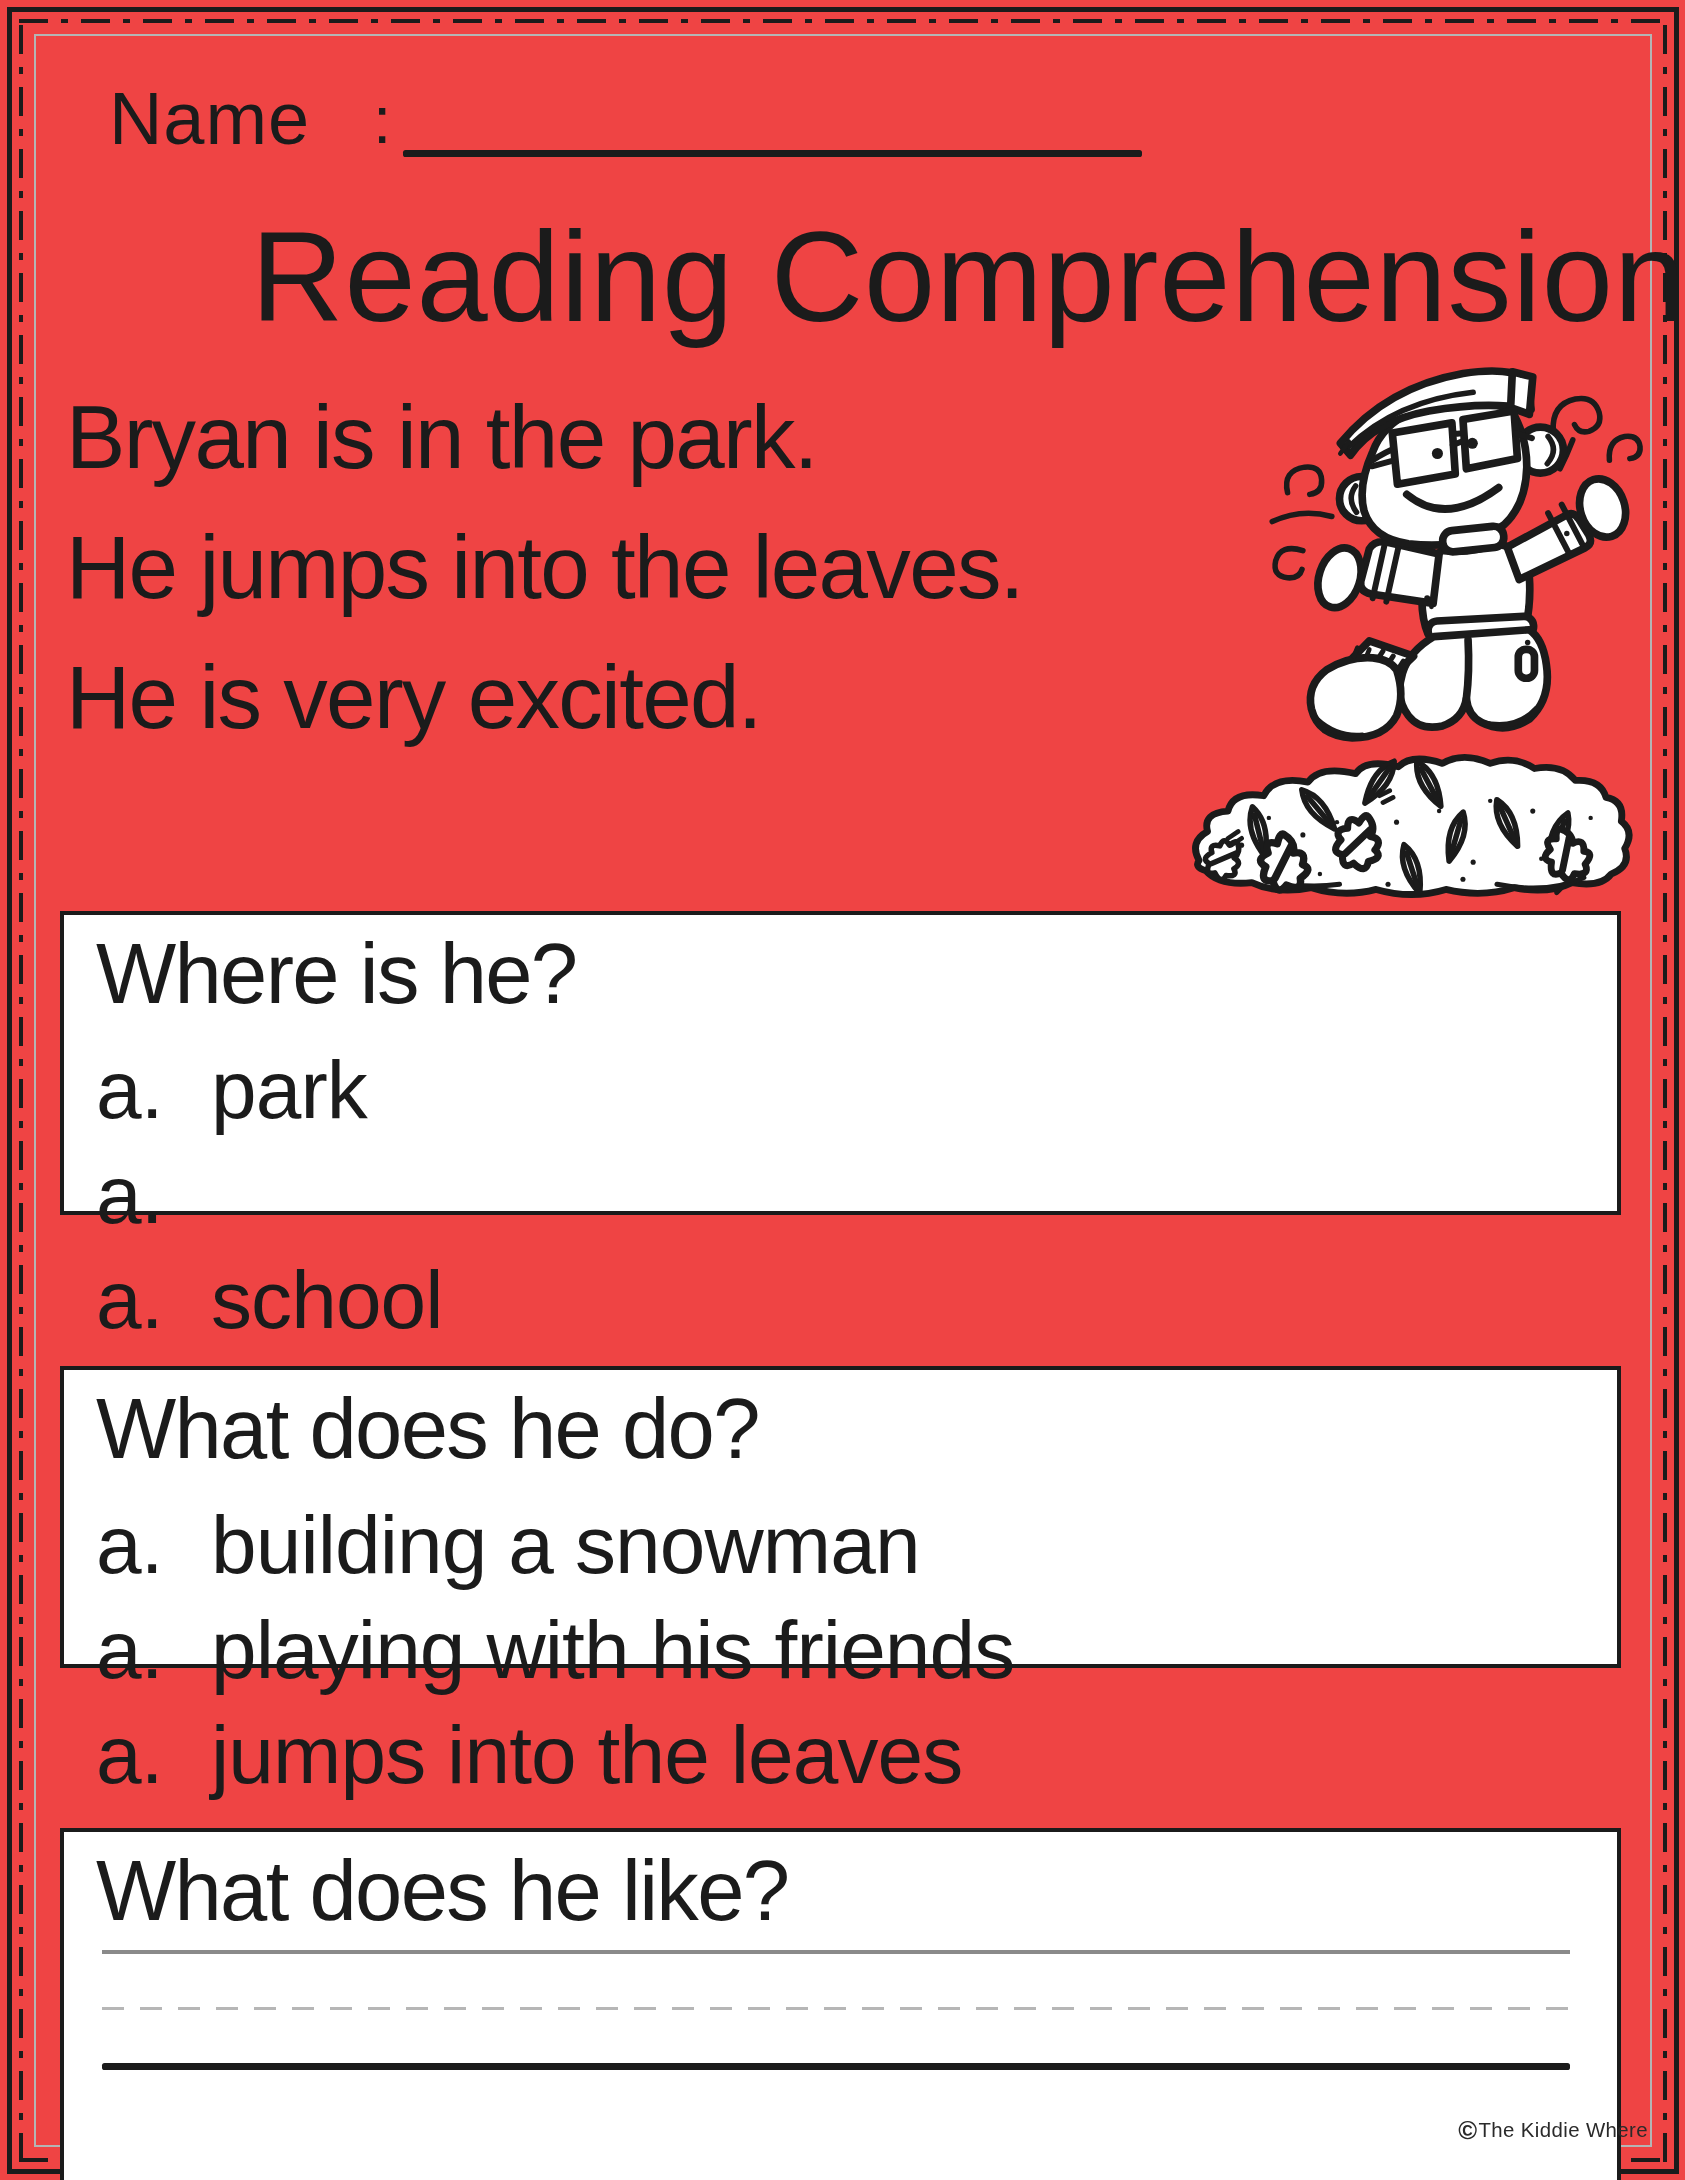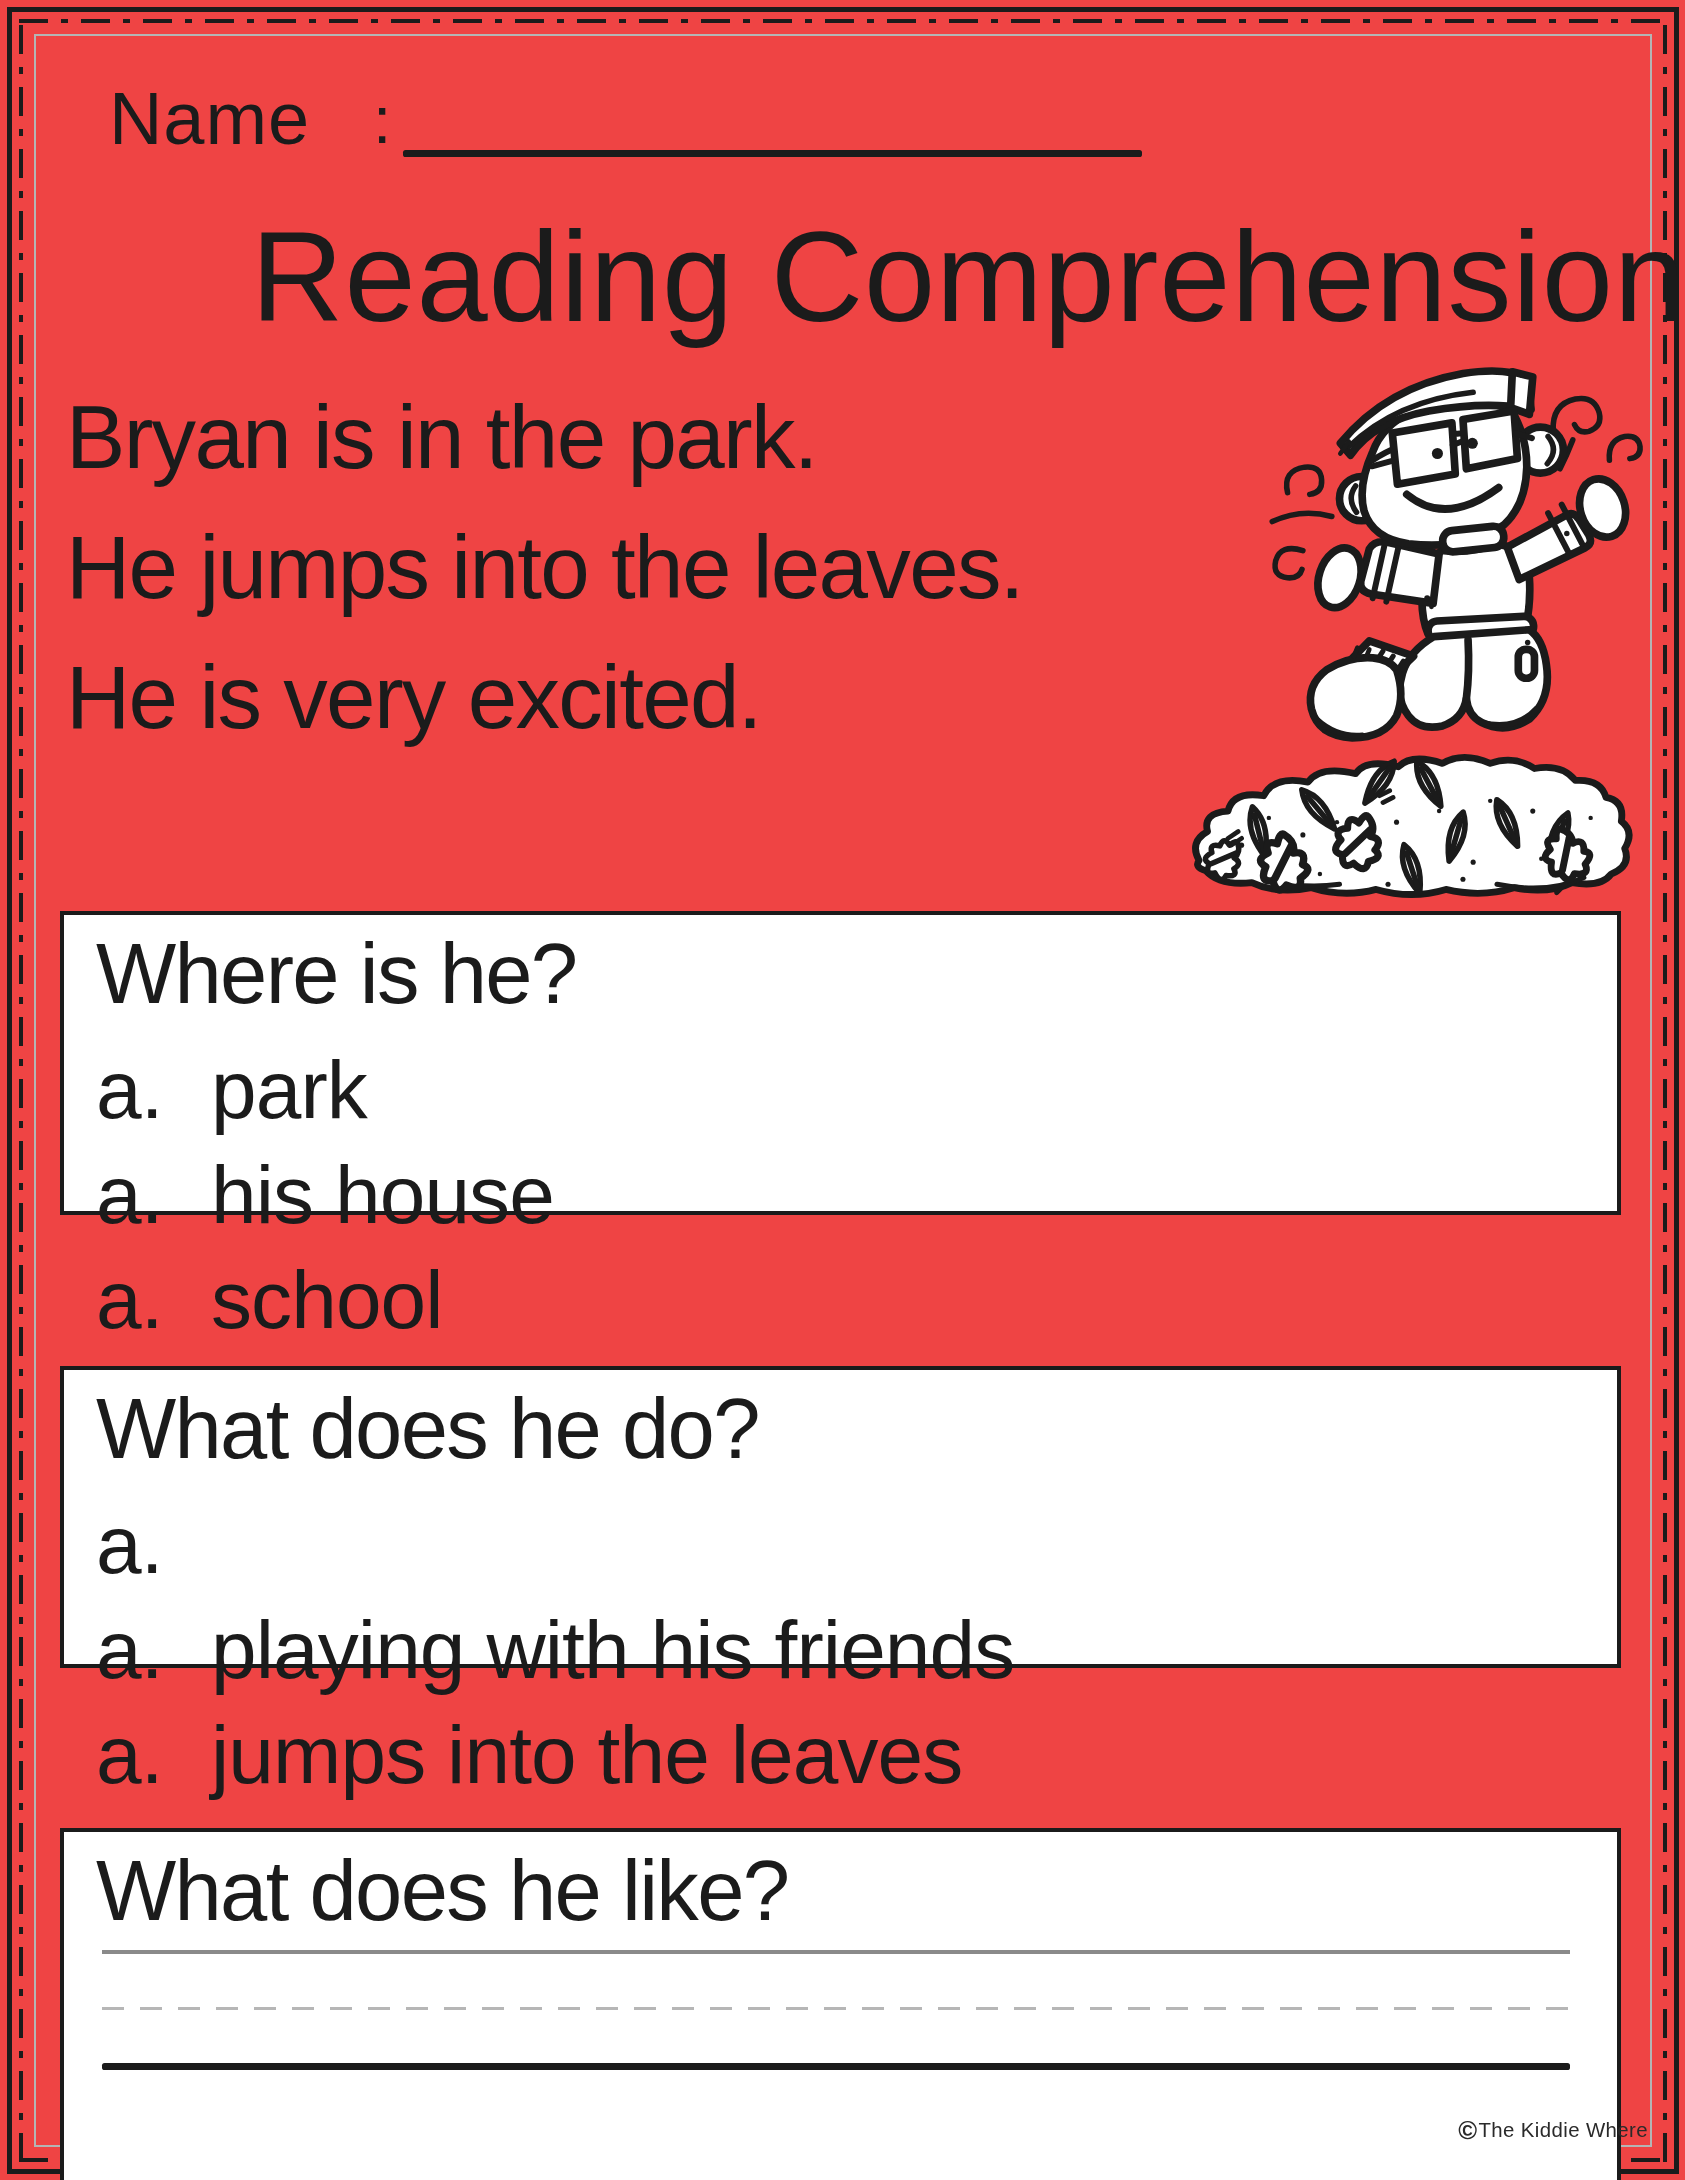--- a/index.html
+++ b/index.html
@@ -202,32 +202,32 @@
   </svg>
 
   <div class="qbox qbox-1">
     <div class="prompt">Where is he?</div>
     <div class="option opt-first">
       <span class="marker">a.</span>
       <span>park</span>
     </div>
     <div class="option">
       <span class="marker">a.</span>
-      <span>his house</span>
     </div>
     <div class="option">
       <span class="marker">a.</span>
       <span>school</span>
     </div>
   </div>
 
   <div class="qbox qbox-2">
     <div class="prompt">What does he do?</div>
     <div class="option opt-first">
       <span class="marker">a.</span>
+      <span>building a snowman</span>
     </div>
     <div class="option">
       <span class="marker">a.</span>
       <span>playing with his friends</span>
     </div>
     <div class="option">
       <span class="marker">a.</span>
       <span>jumps into the leaves</span>
     </div>
   </div>

